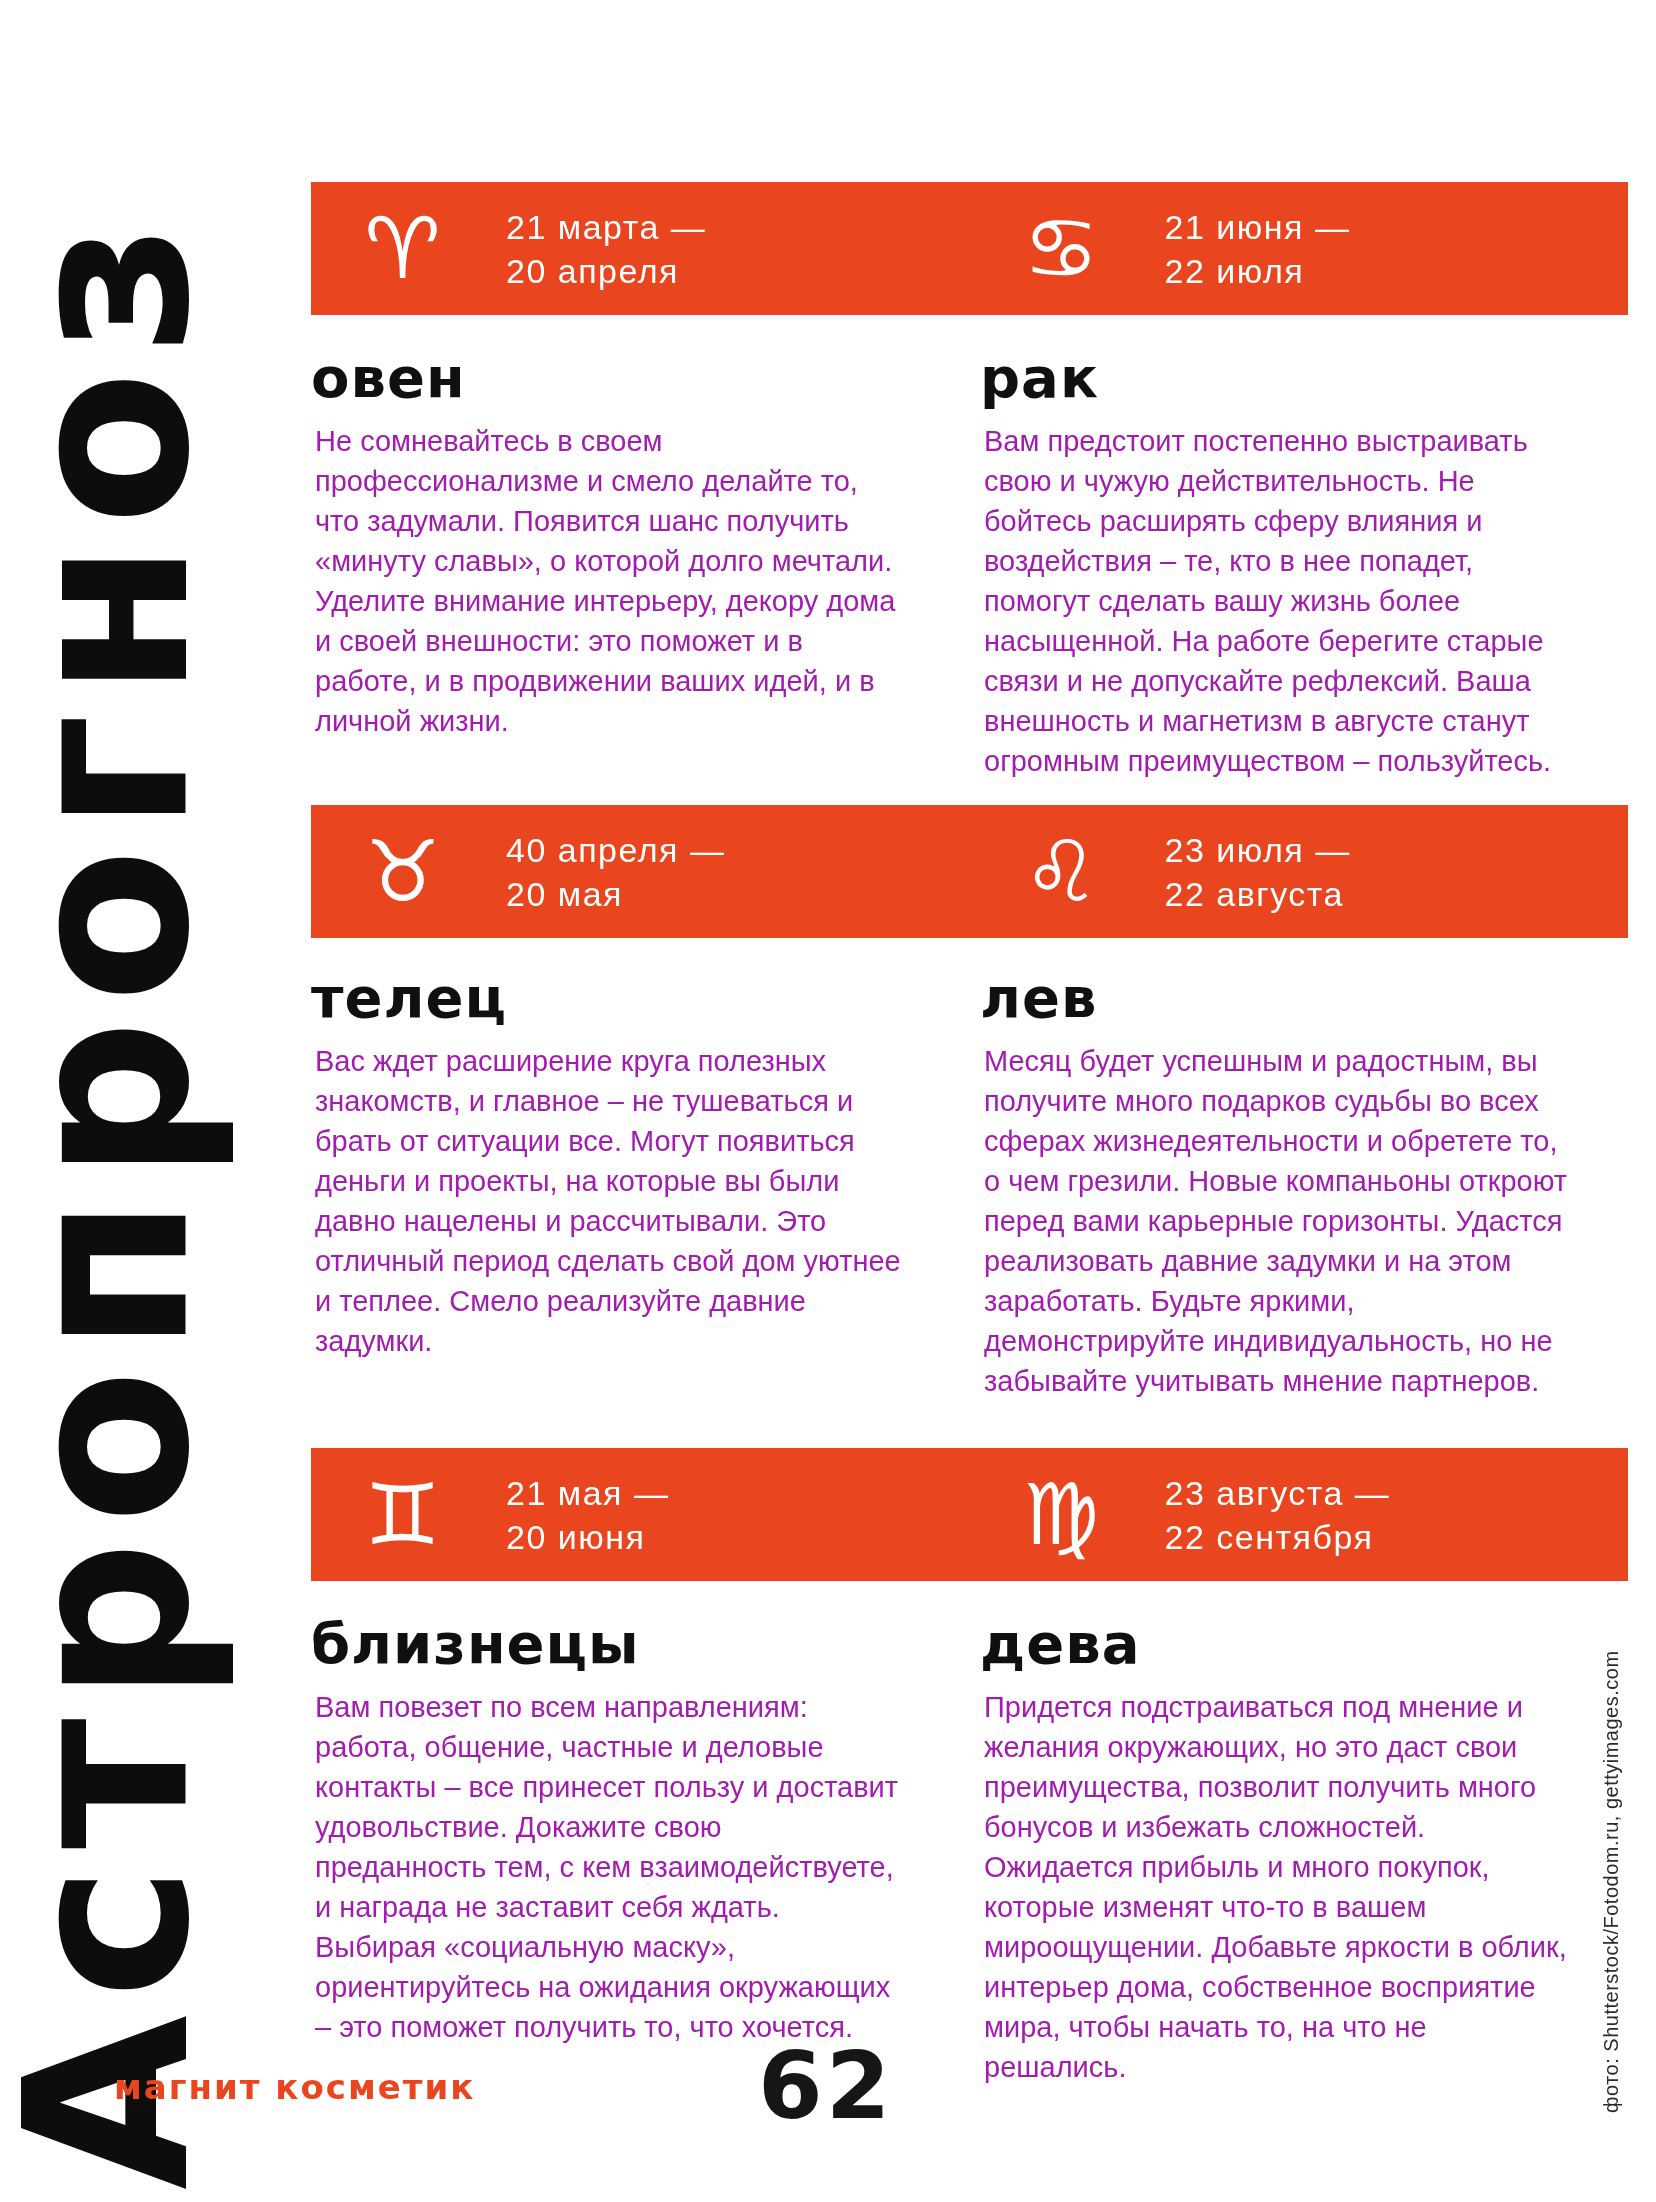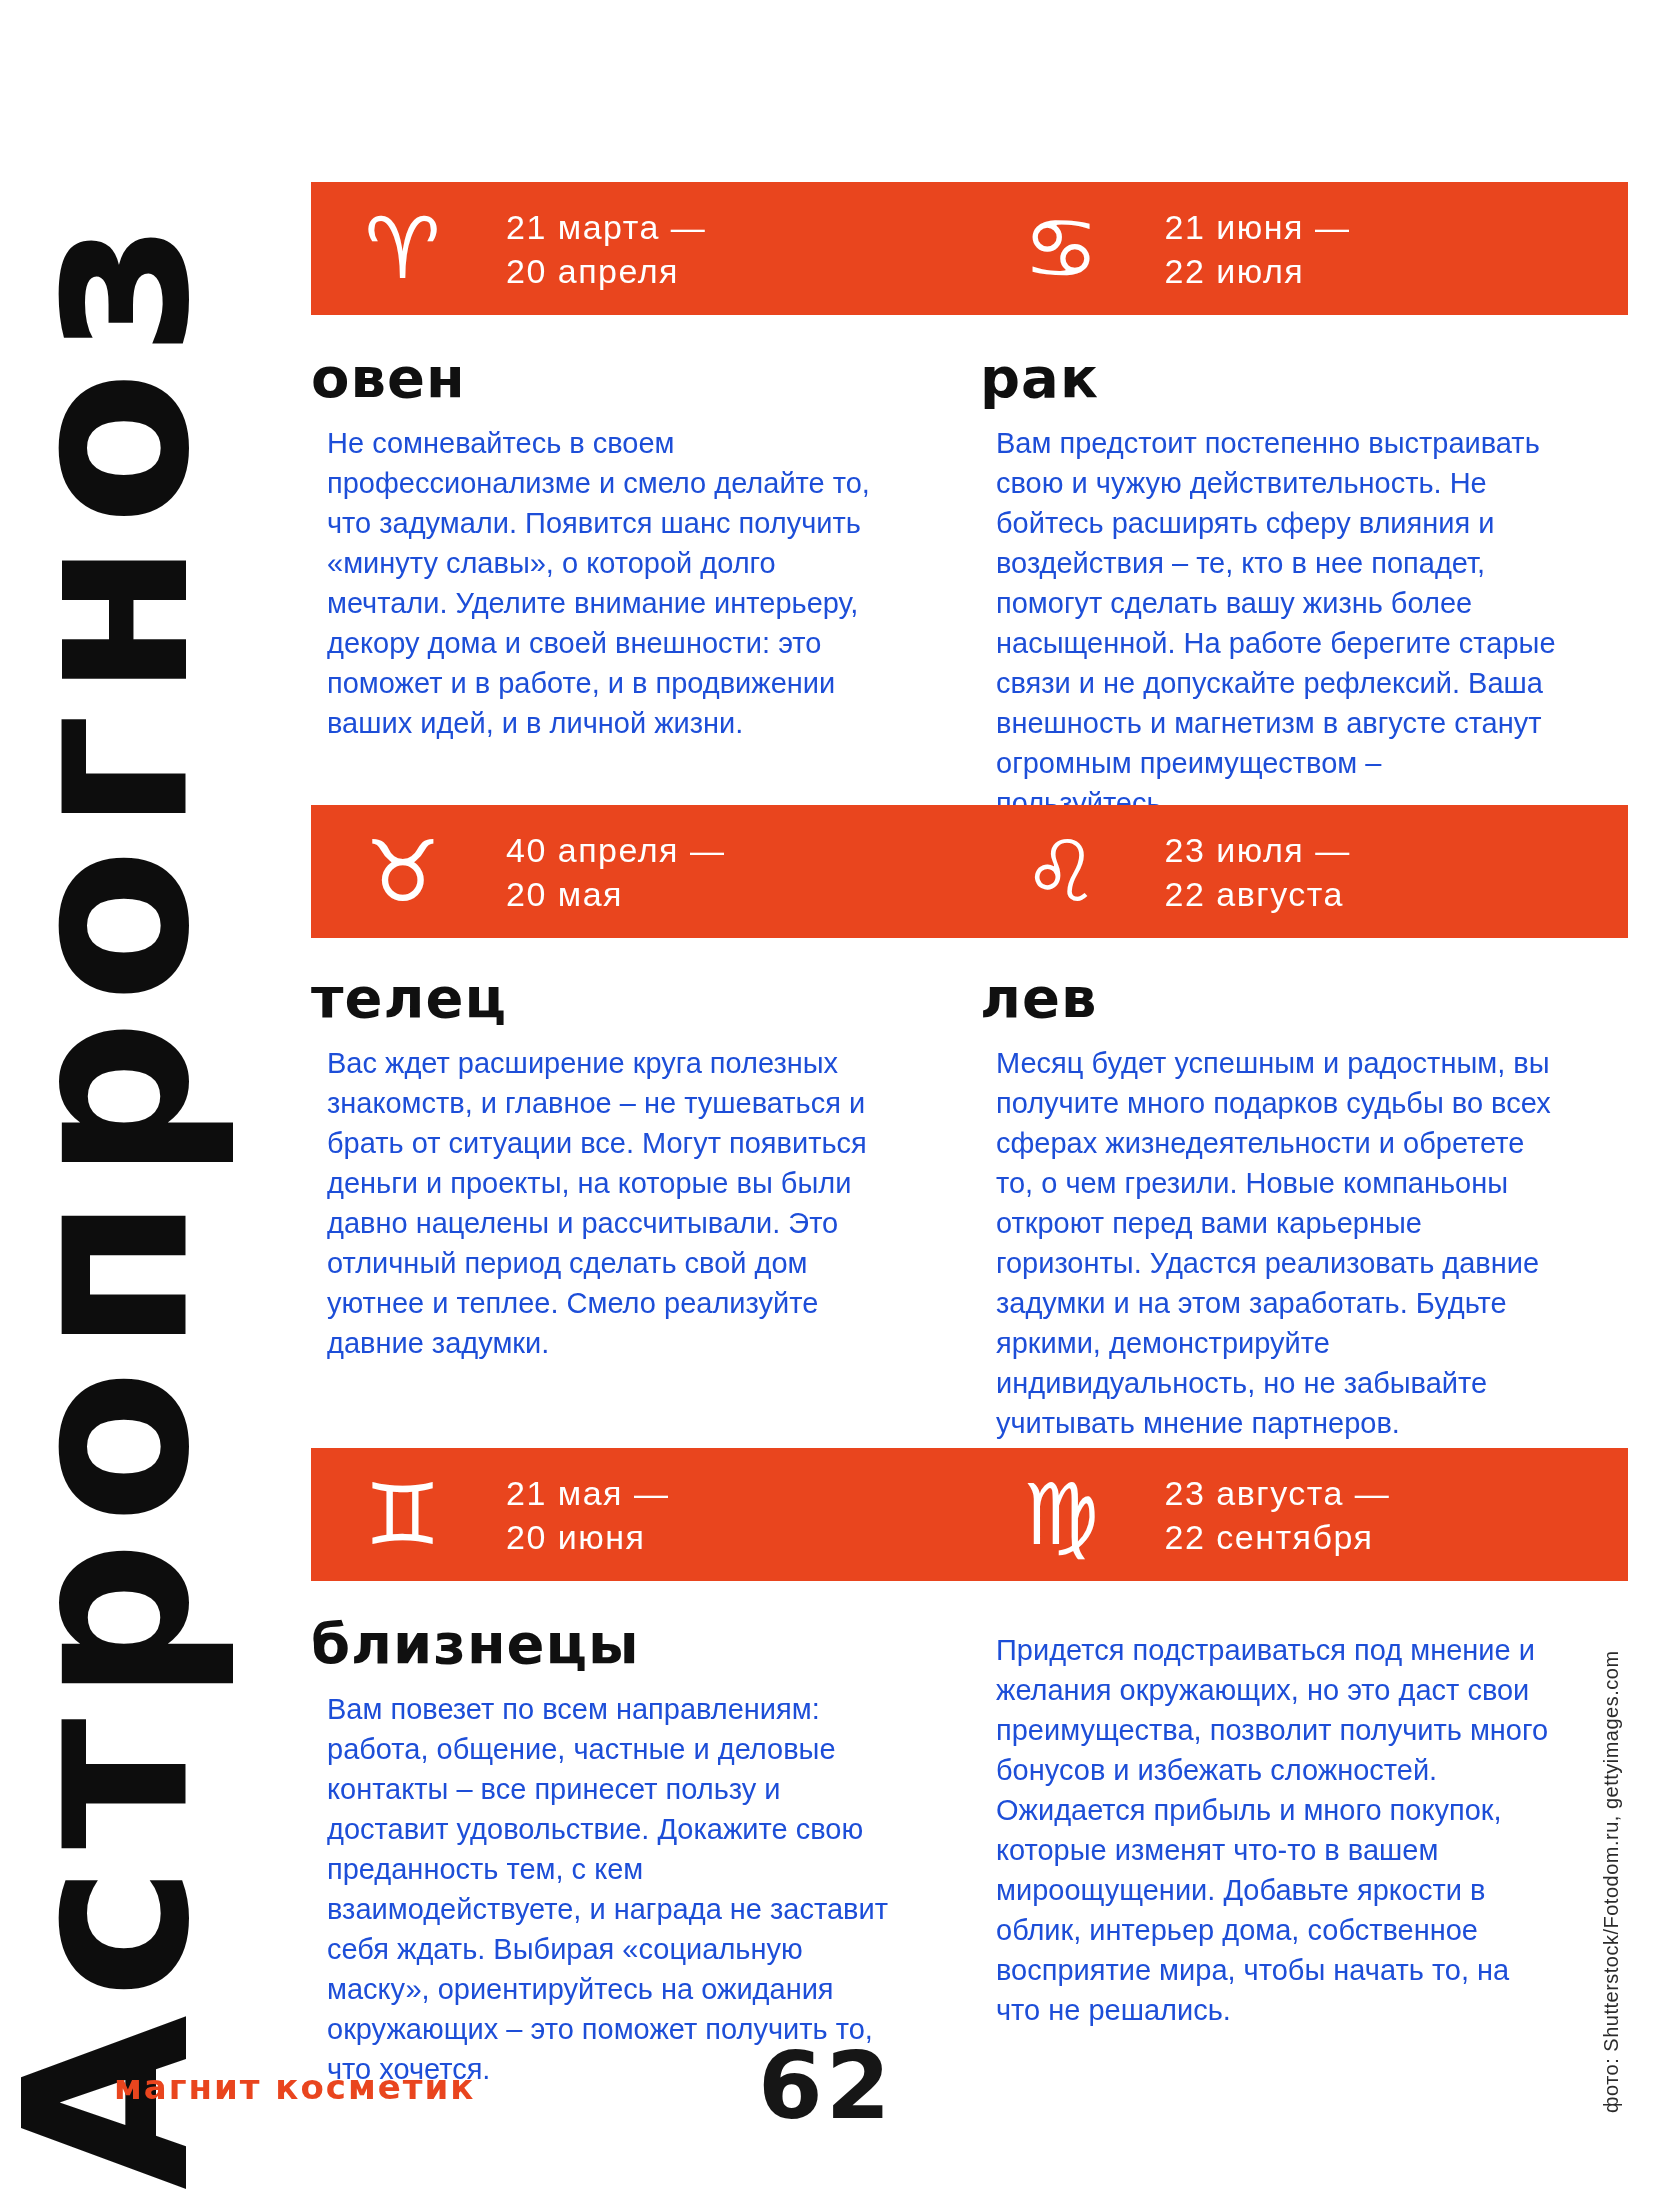--- a/index.html
+++ b/index.html
@@ -71,24 +71,24 @@
   .article h2 {
     margin: 0 0 14px 0;
     font-family: "DejaVu Sans", "Liberation Sans", sans-serif;
     font-weight: bold;
     font-size: 56px;
     line-height: 59px;
     letter-spacing: 1px;
     color: #101010;
   }
   .article p {
-    margin: 16px;
+    margin: 4px;
     font-size: 29px;
     line-height: 40px;
-    color: #1d4ed8;
+    color: #a21caf;
   }
   .col-left  { left: 311px; }
   .col-right { left: 980px; }
 
   
   .brand {
     position: absolute;
     left: 114px; top: 2067px;
     font-family: "DejaVu Sans", "Liberation Sans", sans-serif;
     font-weight: bold;
@@ -193,20 +193,21 @@
         <span class="dates-line">22 сентября</span>
       </div>
     </div>
   </div>
 
   <article class="article col-left" style="top:1614px">
     <h2>близнецы</h2>
     <p>Вам повезет по всем направлениям: работа, общение, частные и деловые контакты – все принесет пользу и доставит удовольствие. Докажите свою преданность тем, с кем взаимодействуете, и награда не заставит себя ждать. Выбирая «социальную маску», ориентируйтесь на ожидания окружающих – это поможет получить то, что хочется.</p>
   </article>
   <article class="article col-right" style="top:1614px">
+    <h2>дева</h2>
     <p>Придется подстраиваться под мнение и желания окружающих, но это даст свои преимущества, позволит получить много бонусов и избежать сложностей. Ожидается прибыль и много покупок, которые изменят что-то в вашем мироощущении. Добавьте яркости в облик, интерьер дома, собственное восприятие мира, чтобы начать то, на что не решались.</p>
   </article>
 
   <div class="brand">магнит косметик</div>
   <div class="page-number">62</div>
   <div class="photo-credit">фото: Shutterstock/Fotodom.ru, gettyimages.com</div>
 
 </div>
 
 

